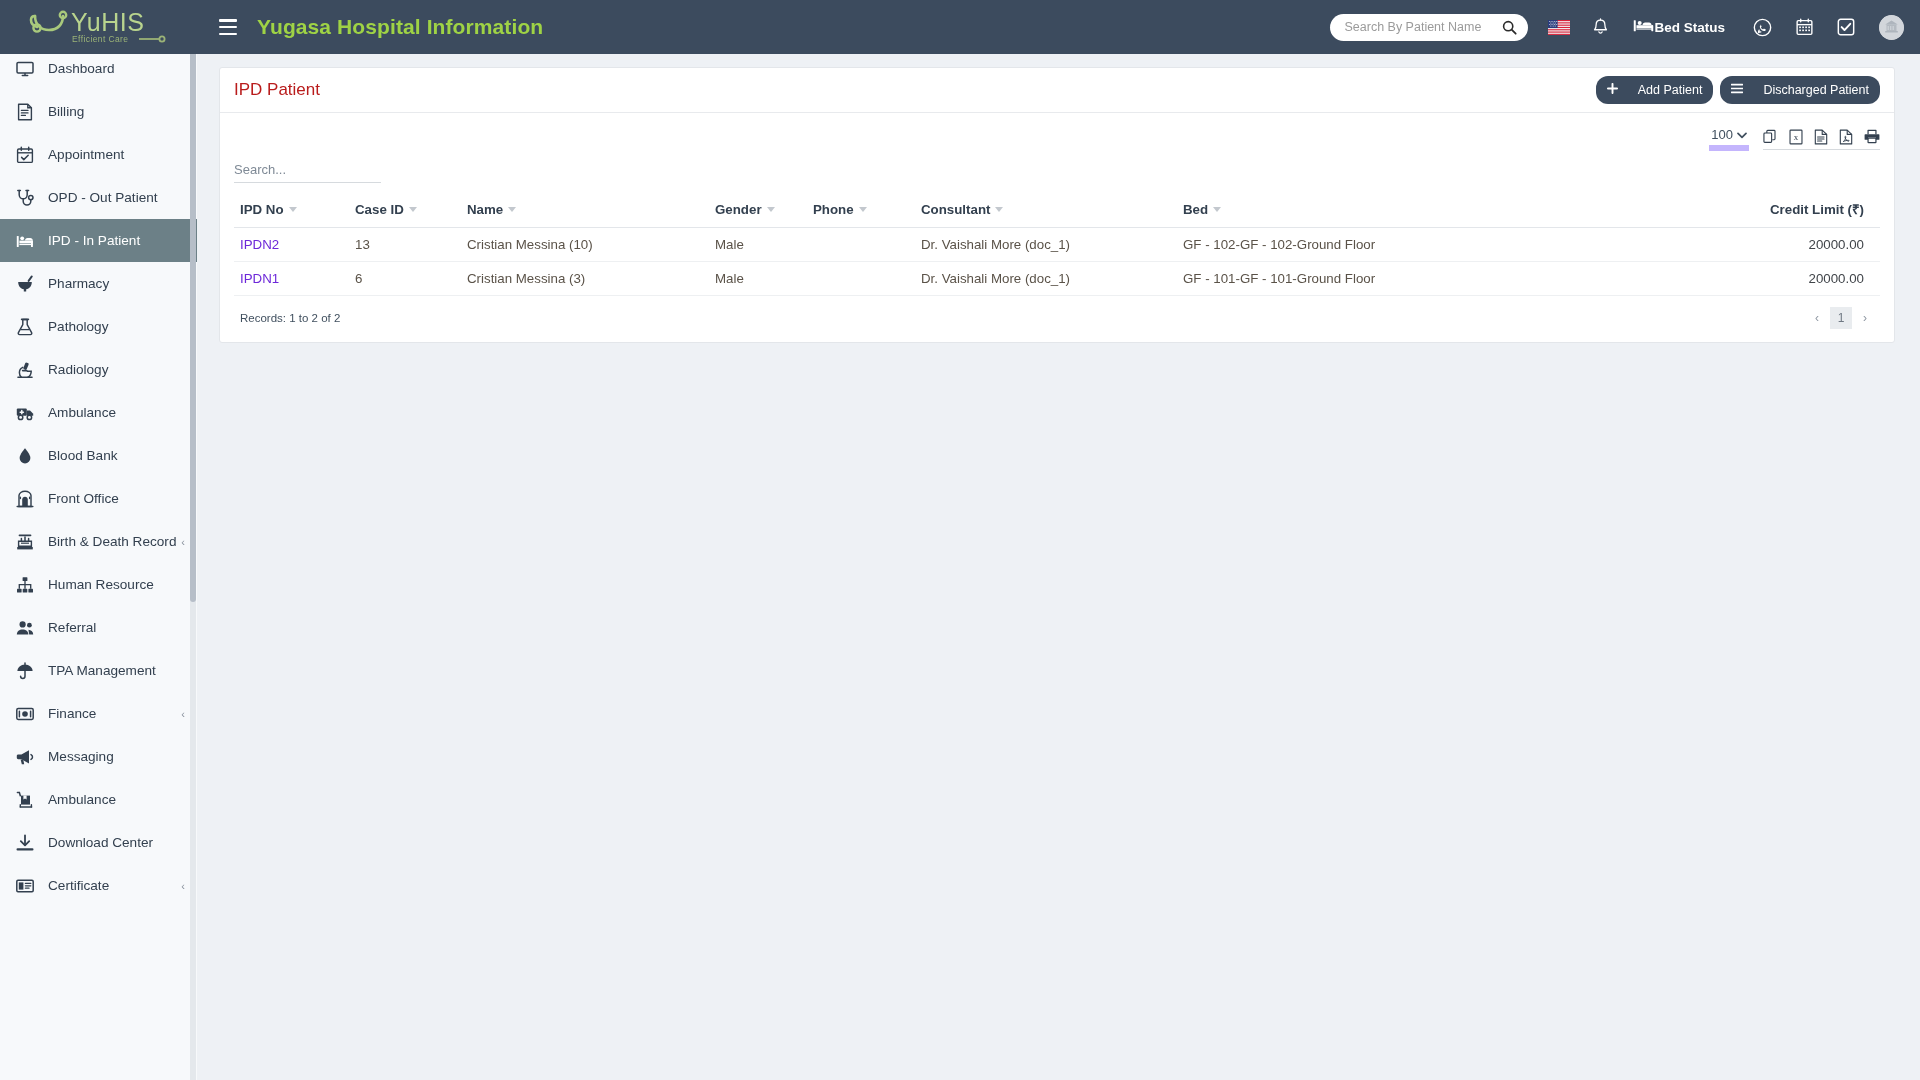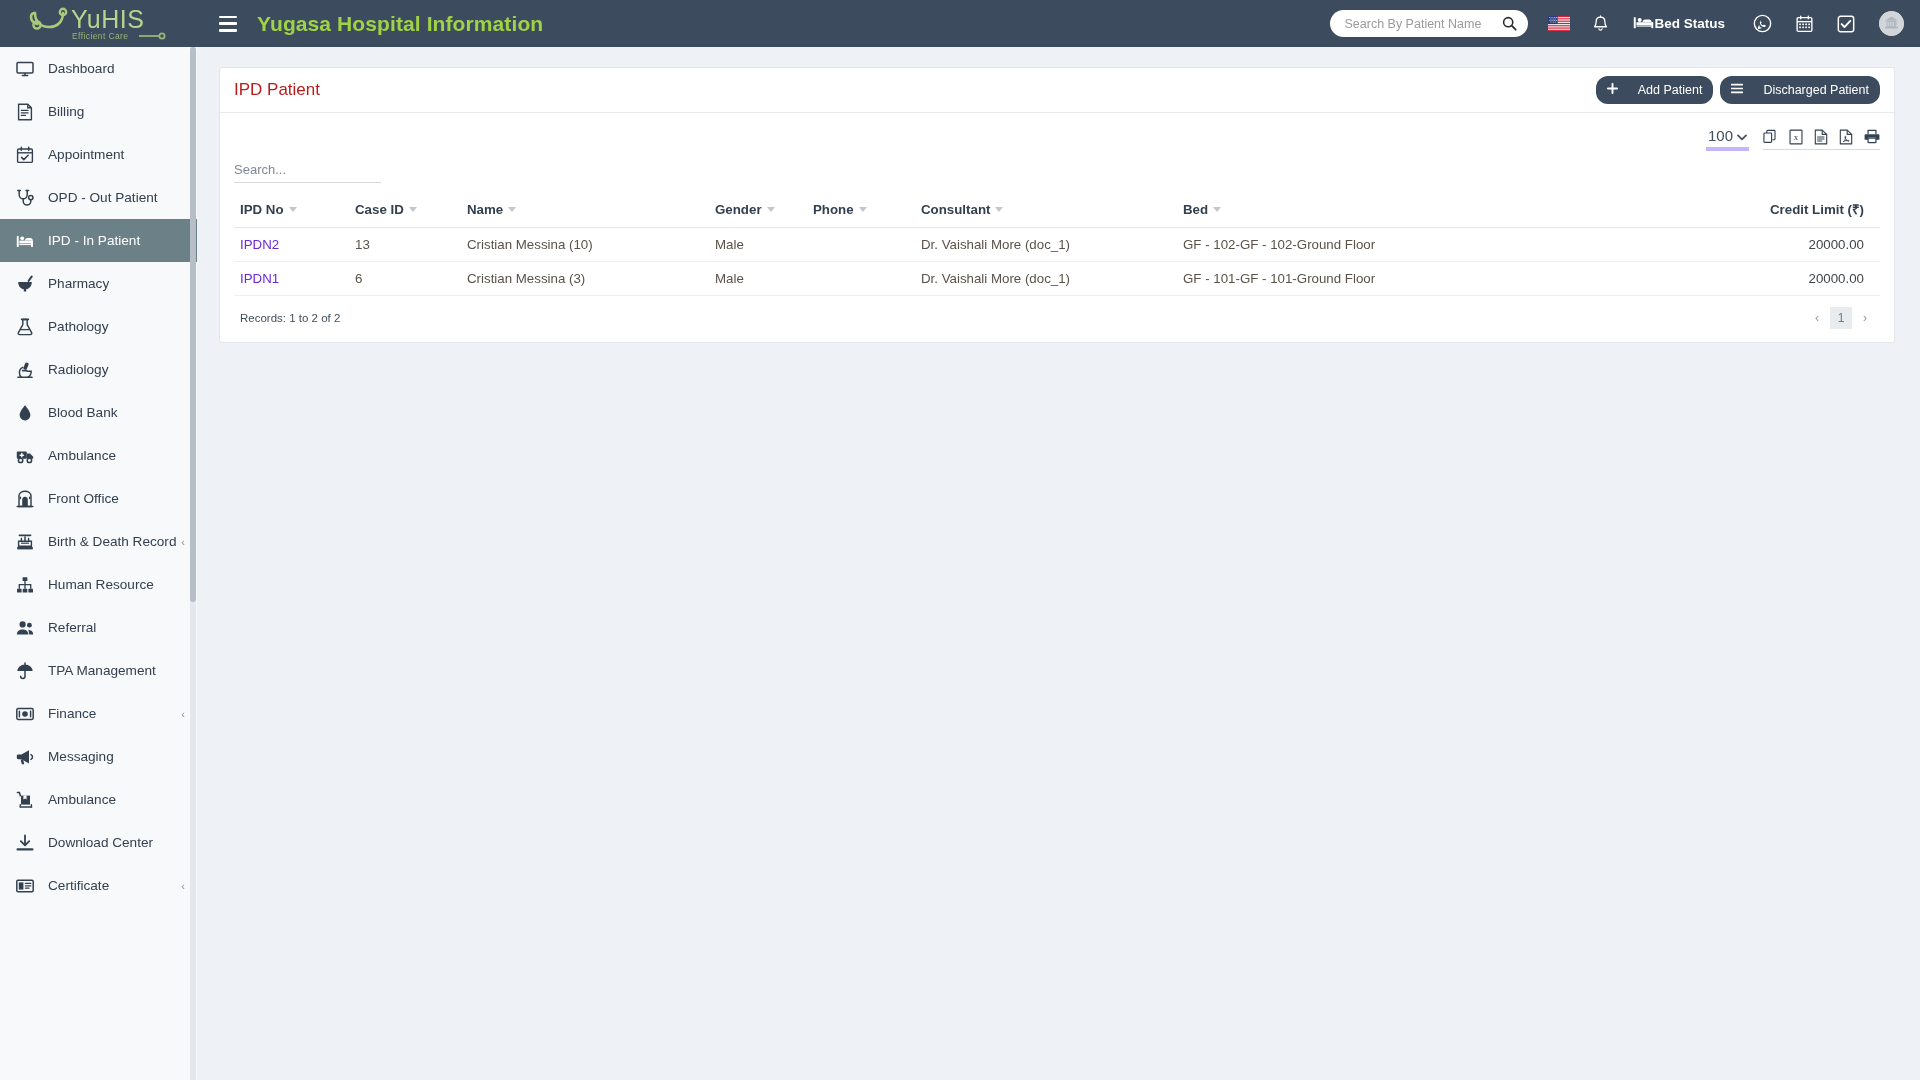--- a/index.html
+++ b/index.html
@@ -6,21 +6,21 @@
   html, body {
     width: 1920px; height: 1080px;
     font-family: "Liberation Sans", sans-serif;
     background: #eef1f5;
     overflow: hidden;
   }
 
   
   .topbar {
     position: absolute; top: 0; left: 0;
-    width: 1920px; height: 47px;
+    width: 1920px; height: 54px;
     background: #3c4b5e;
     display: flex; align-items: center;
     z-index: 20;
   }
   .logo-zone {
     width: 197px; height: 47px;
     display: flex; align-items: center; justify-content: center;
     flex-shrink: 0;
   }
   .logo-svg { display: block; }
@@ -196,23 +196,23 @@
     padding: 0 0 3px 0;
   }
   .dt-search input::placeholder { color: #7f8a96; }
 
   .dt-right {
     margin-left: auto;
     display: flex; align-items: center; gap: 14px;
   }
   .len-select {
     display: flex; align-items: center; gap: 4px;
-    border-bottom: 4px solid #c4b5fd;
+    border-bottom: 6px solid #c4b5fd;
     padding: 0 2px 3px 2px;
-    font-size: 15px; color: #41505f;
+    font-size: 13px; color: #41505f;
     cursor: pointer;
   }
   .export-icons {
     display: flex; align-items: center; gap: 11px;
     border-bottom: 1px solid #d6dade;
     padding-bottom: 4px;
   }
   .export-icons .xi { cursor: pointer; display: flex; color: #33404f; }
 
   table { width: 100%; border-collapse: collapse; }
@@ -490,36 +490,36 @@
             <rect x="8.2" y="1.6" width="3.6" height="7.2" rx="1.2" transform="rotate(22 10 5.2)" fill="currentColor"></rect>
             <path d="M11.4 10.2h3.8c0 3.1-1.6 5.1-3.3 6" fill="none" stroke="currentColor" stroke-width="1.5" stroke-linecap="round"></path>
             <path d="M6.6 9.6h4.2" stroke="currentColor" stroke-width="1.6" stroke-linecap="round"></path>
           </svg>
         </span>
         <span>Radiology</span>
       </div>
       <div class="sb-item">
         <span class="sb-ico">
           <svg width="18" height="18" viewBox="0 0 18 18">
-            <path d="M9 1.2c0 0-5.4 6.2-5.4 9.8A5.4 5.4 0 0 0 9 16.4a5.4 5.4 0 0 0 5.4-5.4C14.4 7.4 9 1.2 9 1.2z" fill="currentColor"></path>
-          </svg>
-        </span>
-        <span>Blood Bank</span>
-      </div>
-      <div class="sb-item">
-        <span class="sb-ico">
-          <svg width="18" height="18" viewBox="0 0 18 18">
             <rect x="0.8" y="4.4" width="10" height="7.4" rx="1" fill="currentColor"></rect>
             <path d="M10.8 6.6h3.2l3.2 3.1v2.1h-6.4z" fill="currentColor"></path>
             <circle cx="4.6" cy="13.4" r="2.2" fill="none" stroke="currentColor" stroke-width="1.5"></circle>
             <circle cx="13.4" cy="13.4" r="2.2" fill="none" stroke="currentColor" stroke-width="1.5"></circle>
             <path d="M5.8 6.6v3.2M4.2 8.2h3.2" stroke="#f7f9fb" stroke-width="1.5" stroke-linecap="round"></path>
           </svg>
         </span>
         <span>Ambulance</span>
+      </div>
+      <div class="sb-item">
+        <span class="sb-ico">
+          <svg width="18" height="18" viewBox="0 0 18 18">
+            <path d="M9 1.2c0 0-5.4 6.2-5.4 9.8A5.4 5.4 0 0 0 9 16.4a5.4 5.4 0 0 0 5.4-5.4C14.4 7.4 9 1.2 9 1.2z" fill="currentColor"></path>
+          </svg>
+        </span>
+        <span>Blood Bank</span>
       </div>
       <div class="sb-item">
         <span class="sb-ico">
           <svg width="18" height="18" viewBox="0 0 18 18">
             <path d="M3 16.4V5.6c0-2.5 2.7-4.4 6-4.4s6 1.9 6 4.4v10.8z" fill="none" stroke="currentColor" stroke-width="1.45"></path>
             <path d="M6.2 16.4V9.4c0-1.5 1.2-2.7 2.8-2.7s2.8 1.2 2.8 2.7v7z" fill="currentColor"></path>
             <path d="M1.2 16.4h15.6" stroke="currentColor" stroke-width="1.5" stroke-linecap="round"></path>
             <path d="M4.4 7.2v1.4M13.6 7.2v1.4" stroke="currentColor" stroke-width="1.3" stroke-linecap="round"></path>
           </svg>
         </span>

